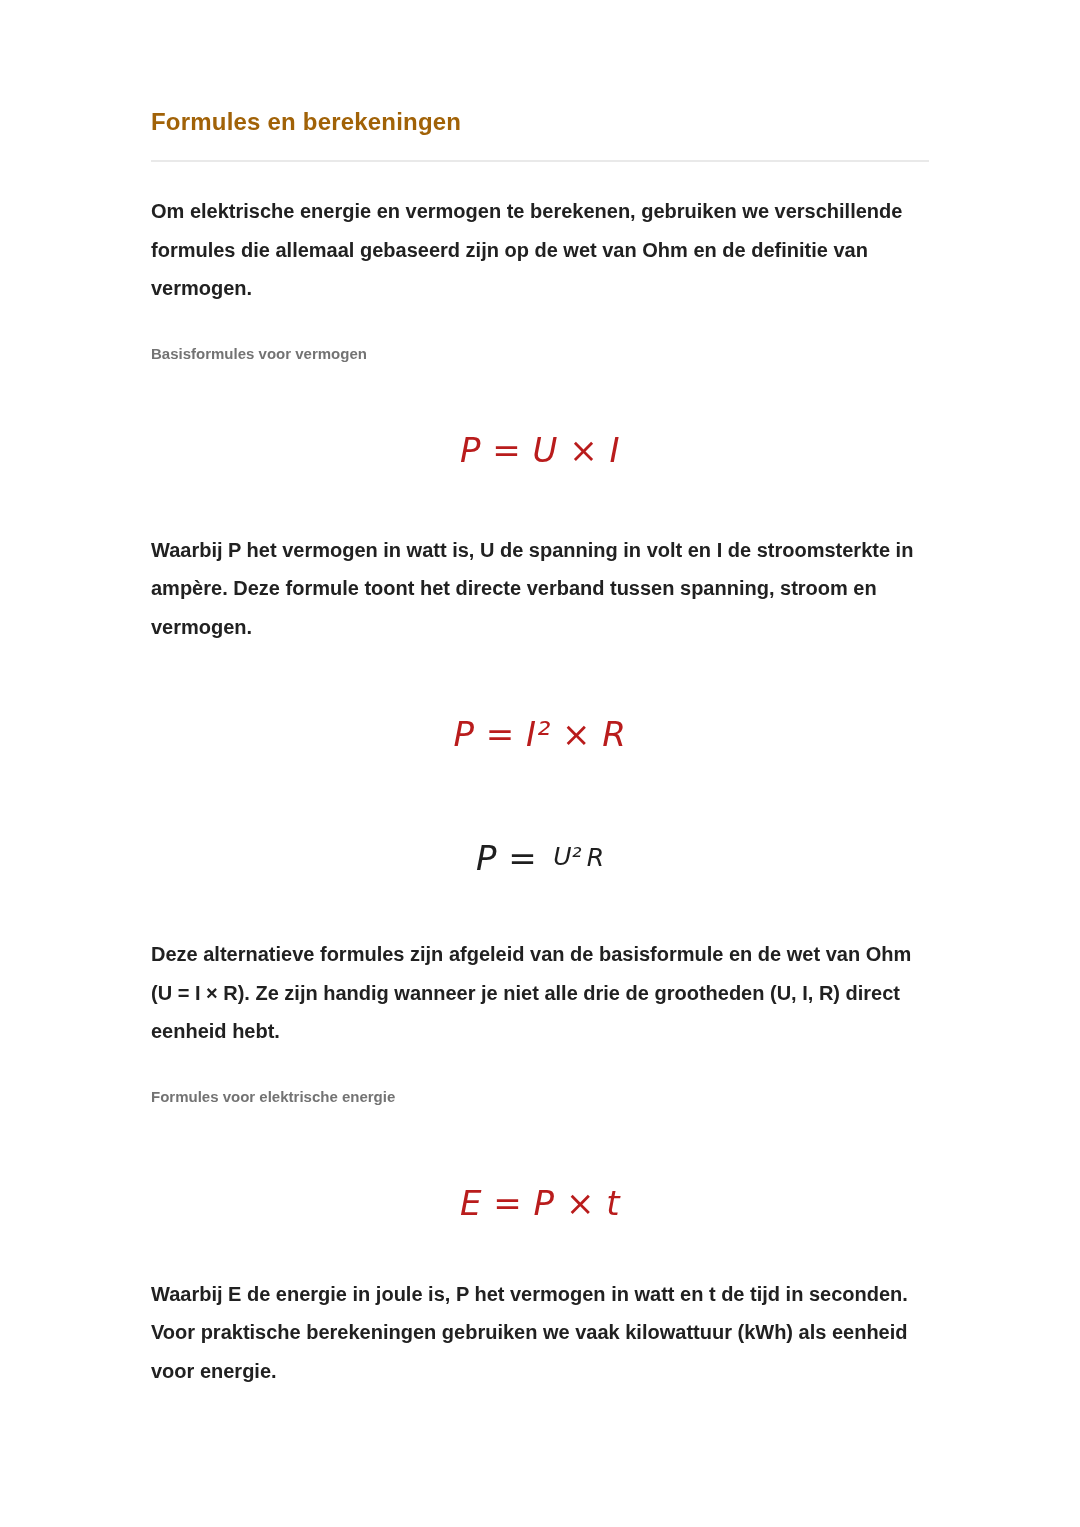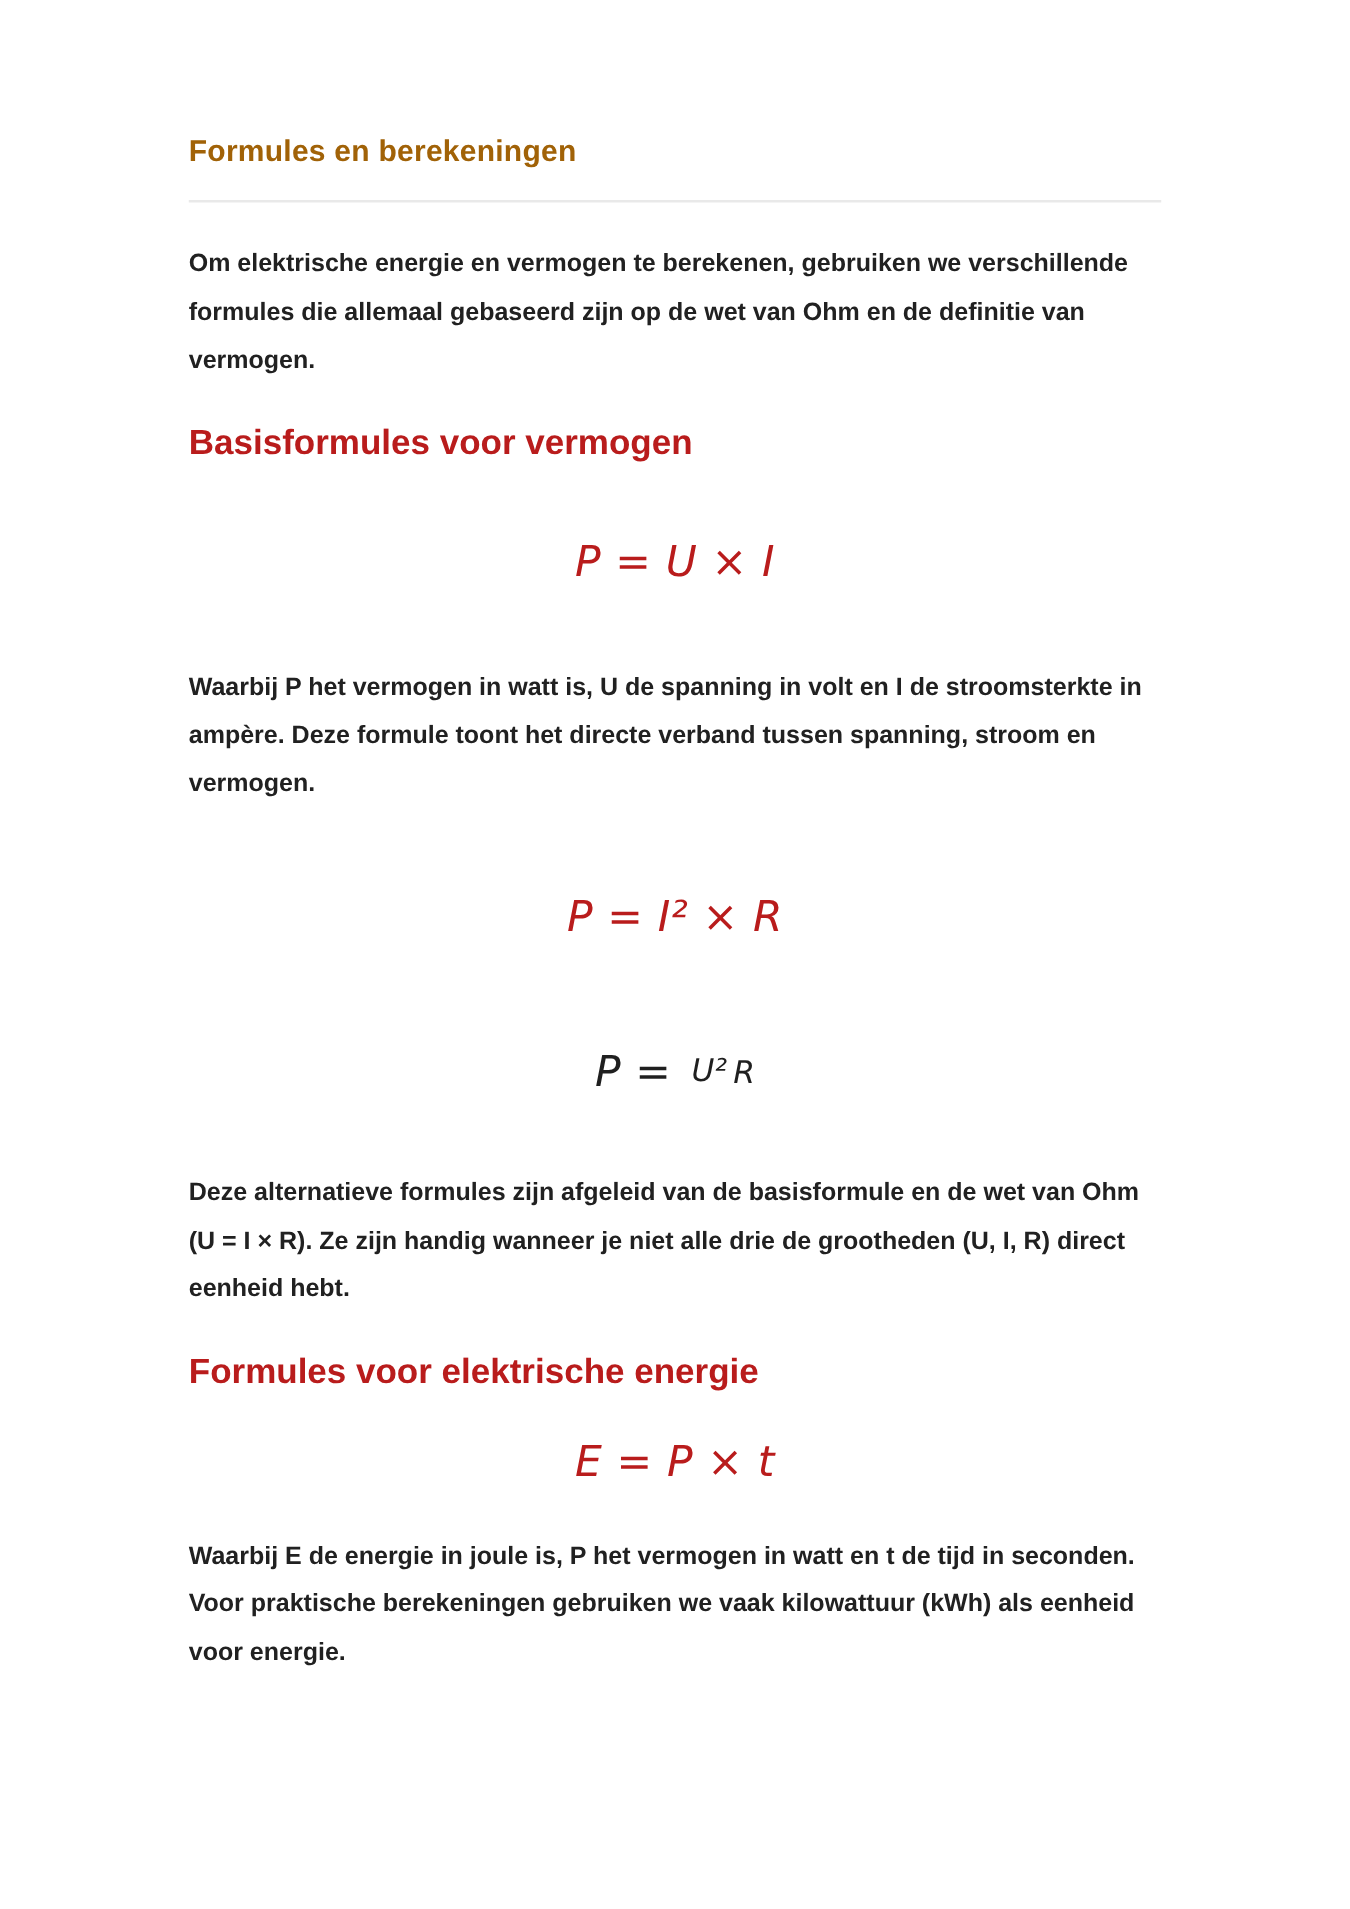--- a/index.html
+++ b/index.html
@@ -37,41 +37,41 @@
   .para .line {
     display: block;
     font-size: 20px;
     line-height: 38.5px;
     color: #212121;
     white-space: nowrap;
   }
   .p-intro   { margin-top: 30px; }
   .p-power   { margin-top: 57px; }
   .p-alt     { margin-top: 53px; }
-  .p-energy  { margin-top: 32px; }
+  .p-energy  { margin-top: 48px; }
   h3.subheading {
-    font-size: 28px;
+    font-size: 15px;
     line-height: 26px;
     font-weight: 700;
-    color: #b91c1c;
+    color: #737373;
   }
   .sub-power  { margin-top: 33px; }
   .sub-energy { margin-top: 33px; }
   .formula {
     text-align: center;
     font-family: "DejaVu Sans", sans-serif;
     font-style: italic;
     font-size: 34px;
     line-height: 48px;
     color: #b91c1c;
     letter-spacing: 0.5px;
   }
   .f-basic   { margin-top: 59px; }
   .f-current { margin-top: 64px; }
-  .f-energy  { margin-top: 36px; text-align: center; }
+  .f-energy  { margin-top: 69px; text-align: center; }
   .formula-frac {
     margin-top: 76px;
     display: flex;
     justify-content: center;
     align-items: center;
     font-family: "DejaVu Sans", sans-serif;
     font-style: italic;
     color: #1f1f1f;
   }
   .formula-frac .lhs {

